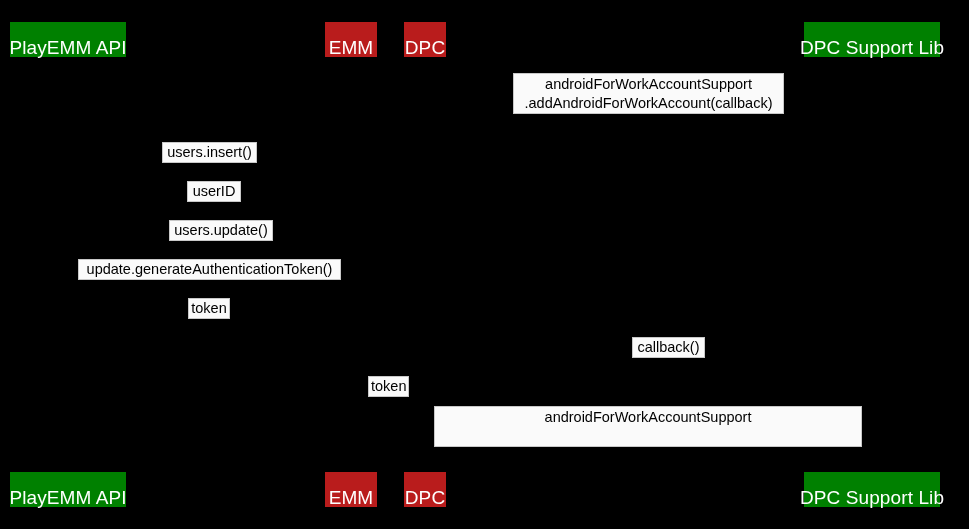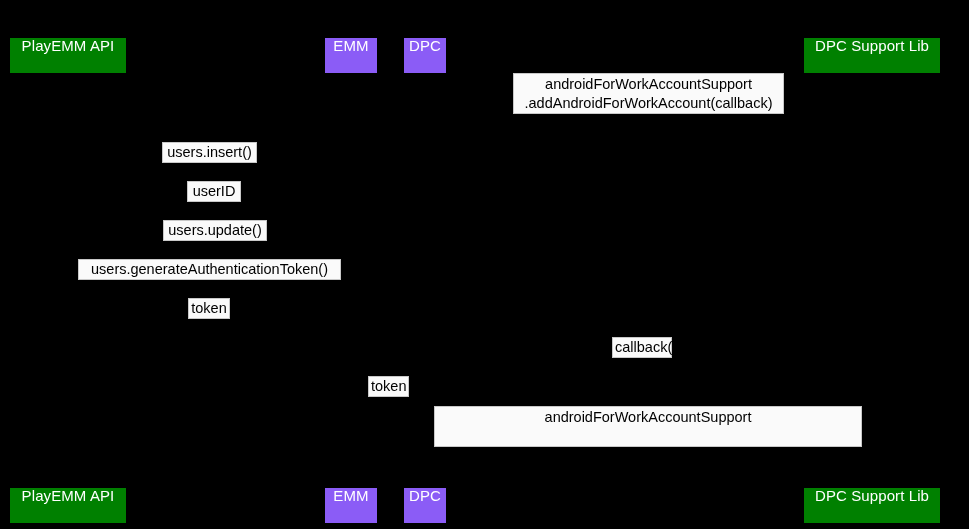--- a/index.html
+++ b/index.html
@@ -13,32 +13,31 @@
     height: 529px;
     background: #000000;
     overflow: hidden;
     font-family: "Liberation Sans", sans-serif;
   }
   
   .participant {
     position: absolute;
     box-sizing: border-box;
     display: flex;
-    align-items: flex-start;
+    align-items: flex-end;
     justify-content: center;
     color: #ffffff;
-    font-size: 15px;
+    font-size: 19px;
     line-height: 1;
     letter-spacing: 0.1px;
     white-space: nowrap;
     user-select: none;
-    margin-top: 16px;
   }
   .participant.green { background: #008000; }
-  .participant.blue  { background: #8b5cf6; }
+  .participant.blue  { background: #b91c1c; }
 
   
   .lifeline {
     position: absolute;
     width: 1px;
     background: #000000;
   }
 
   
   .arrow-line {
@@ -118,21 +117,21 @@
       </div>
       <div class="participant green" style="left: 804px; top: 472px; width: 136px; height: 35px;">
         <span>DPC Support Lib</span>
       </div>
     </div>
 
   <div id="messages">
       <div class="msg-label two-line" style="left: 513px; top: 64px; width: 271px; height: 41px;"><div>androidForWorkAccountSupport</div><div>.addAndroidForWorkAccount(callback)</div></div>
       <div class="msg-label" style="left: 162px; top: 133px; width: 95px; height: 21px;"><div>users.insert()</div></div>
       <div class="msg-label" style="left: 187px; top: 172px; width: 54px; height: 21px;"><div>userID</div></div>
-      <div class="msg-label" style="left: 163px; top: 211px; width: 104px; height: 21px;"><div>users.update()</div></div>
-      <div class="msg-label" style="left: 78px; top: 250px; width: 263px; height: 21px;"><div>users.generateAuthenticationToken()</div></div>
+      <div class="msg-label" style="left: 169px; top: 211px; width: 104px; height: 21px;"><div>users.update()</div></div>
+      <div class="msg-label" style="left: 78px; top: 250px; width: 263px; height: 21px;"><div>update.generateAuthenticationToken()</div></div>
       <div class="msg-label" style="left: 188px; top: 289px; width: 42px; height: 21px;"><div>token</div></div>
-      <div class="msg-label" style="left: 612px; top: 328px; width: 60px; height: 21px;"><div>callback()</div></div>
+      <div class="msg-label" style="left: 632px; top: 328px; width: 73px; height: 21px;"><div>callback()</div></div>
       <div class="msg-label" style="left: 368px; top: 367px; width: 41px; height: 21px;"><div>token</div></div>
       <div class="msg-label two-line" style="left: 434px; top: 397px; width: 428px; height: 41px;"><div>androidForWorkAccountSupport</div></div>
     </div>
 
 </div>
 
 </body></html>

